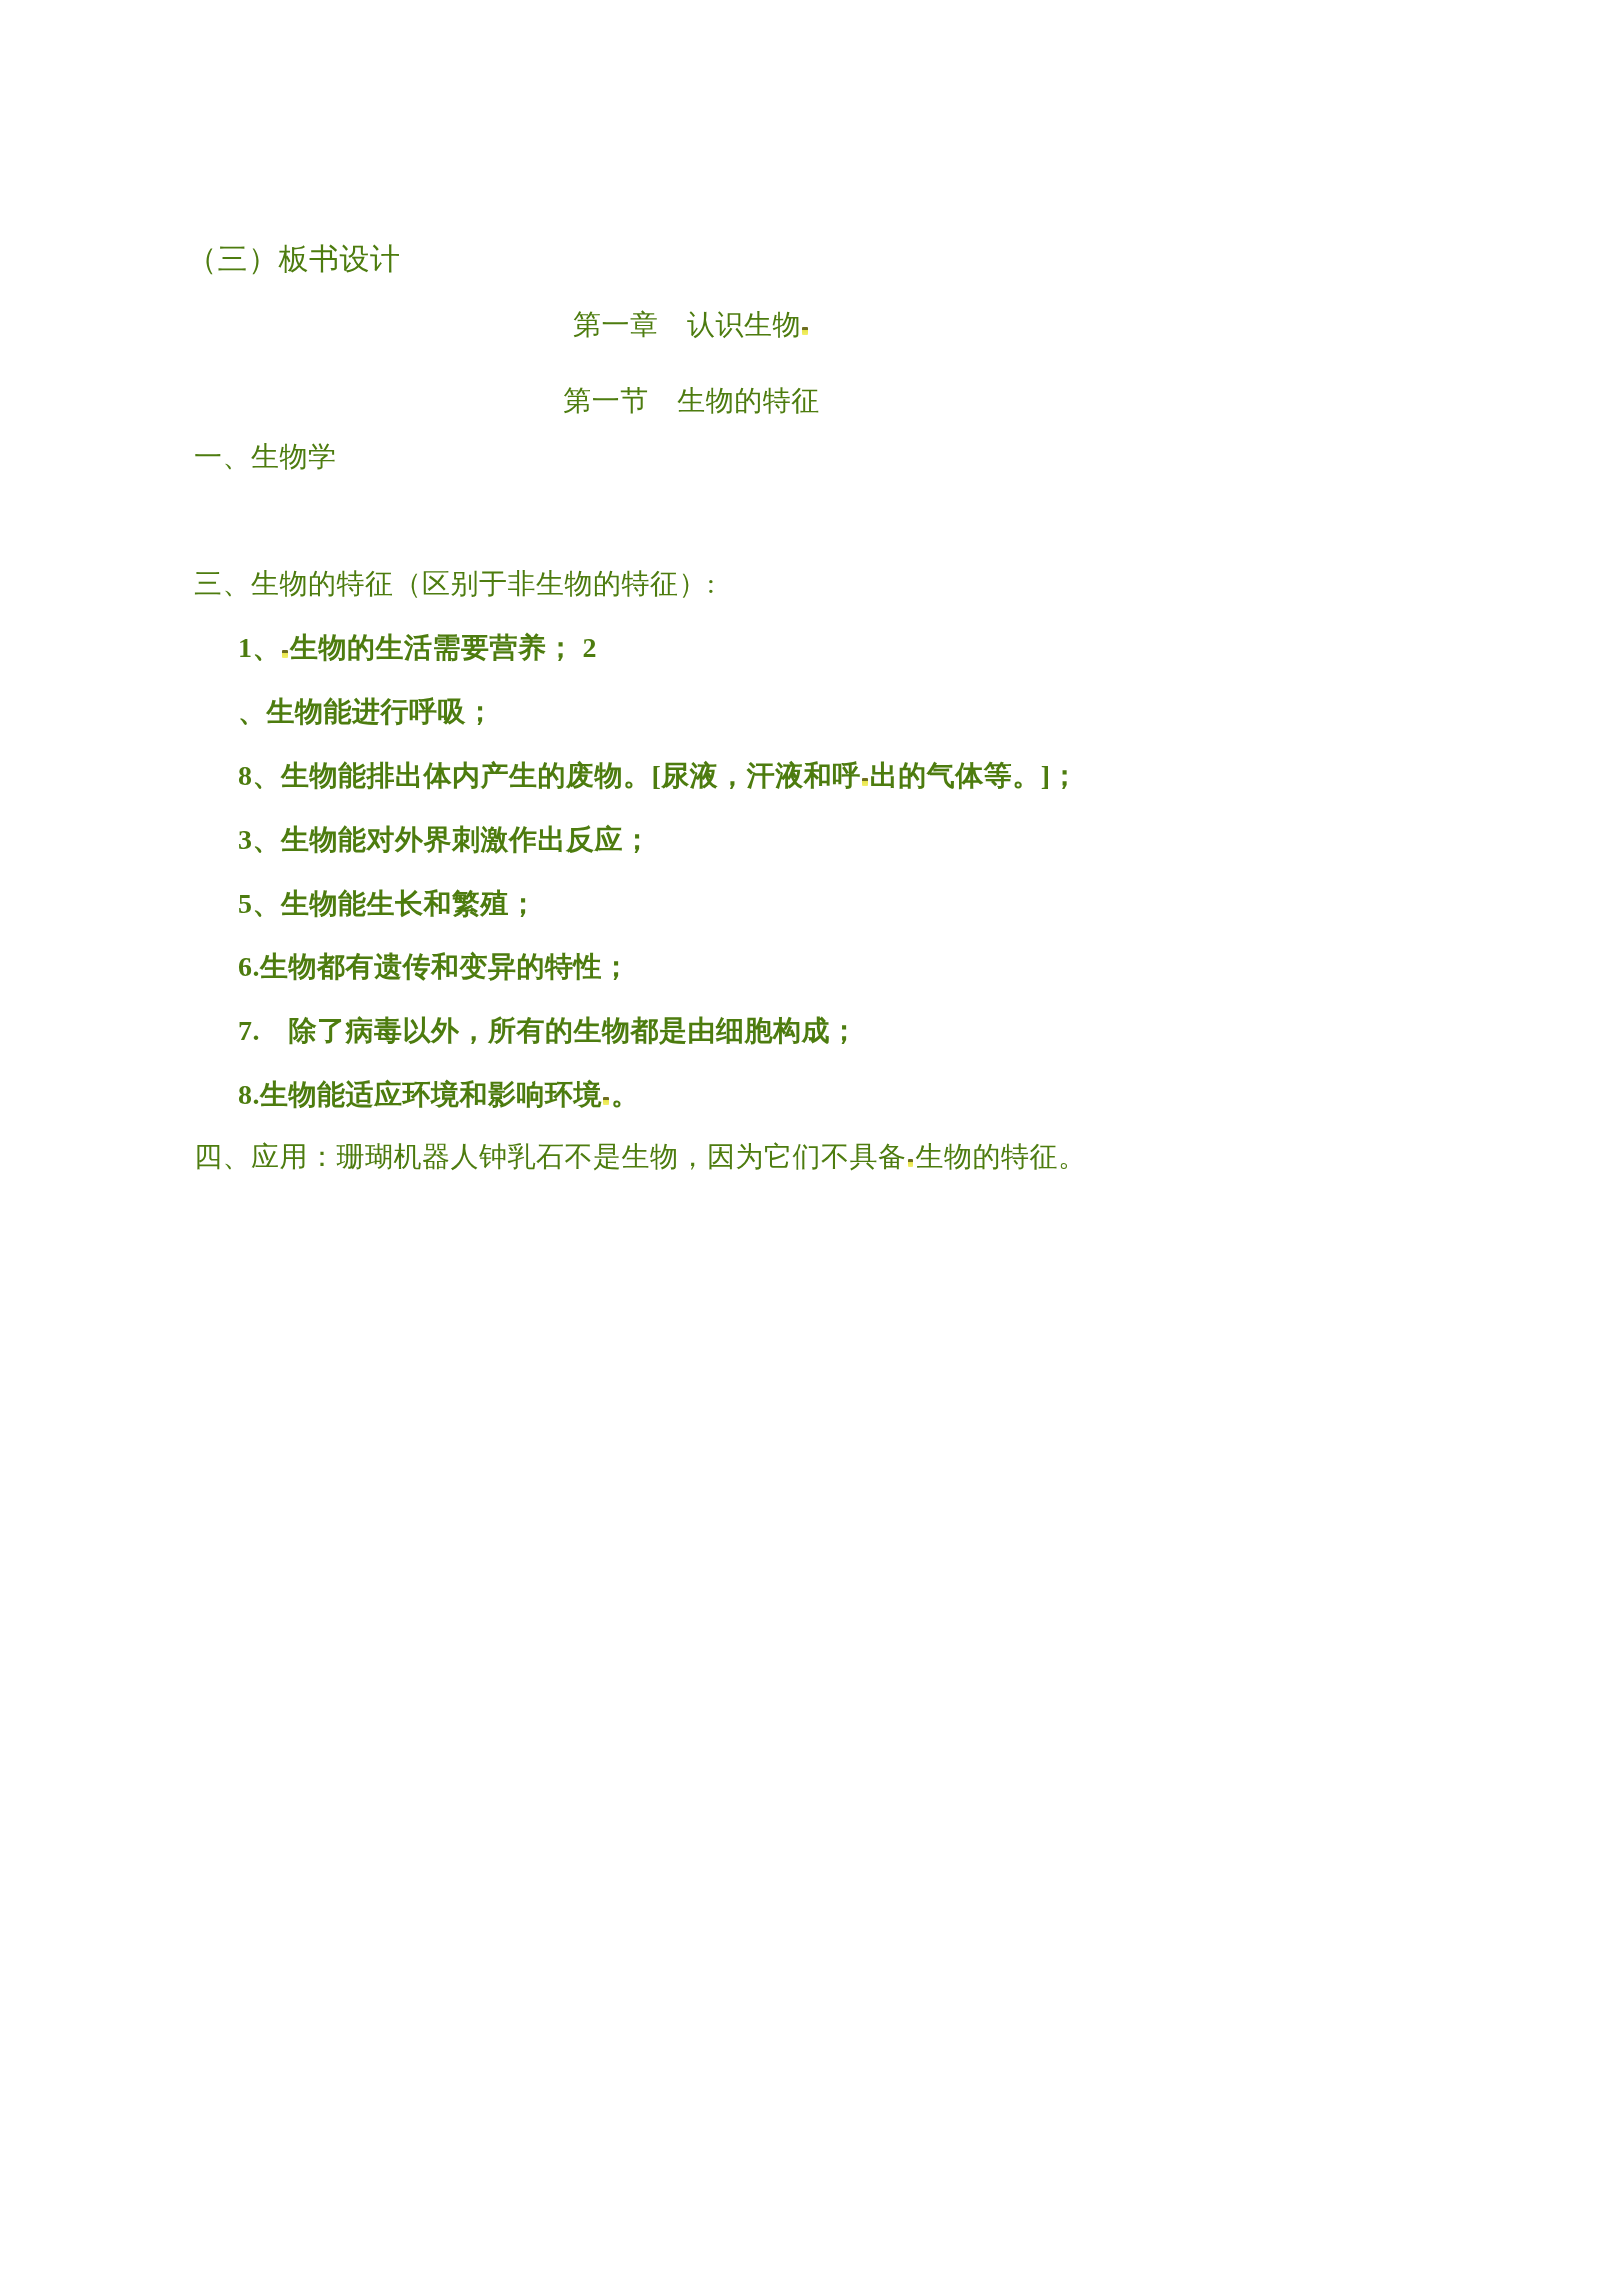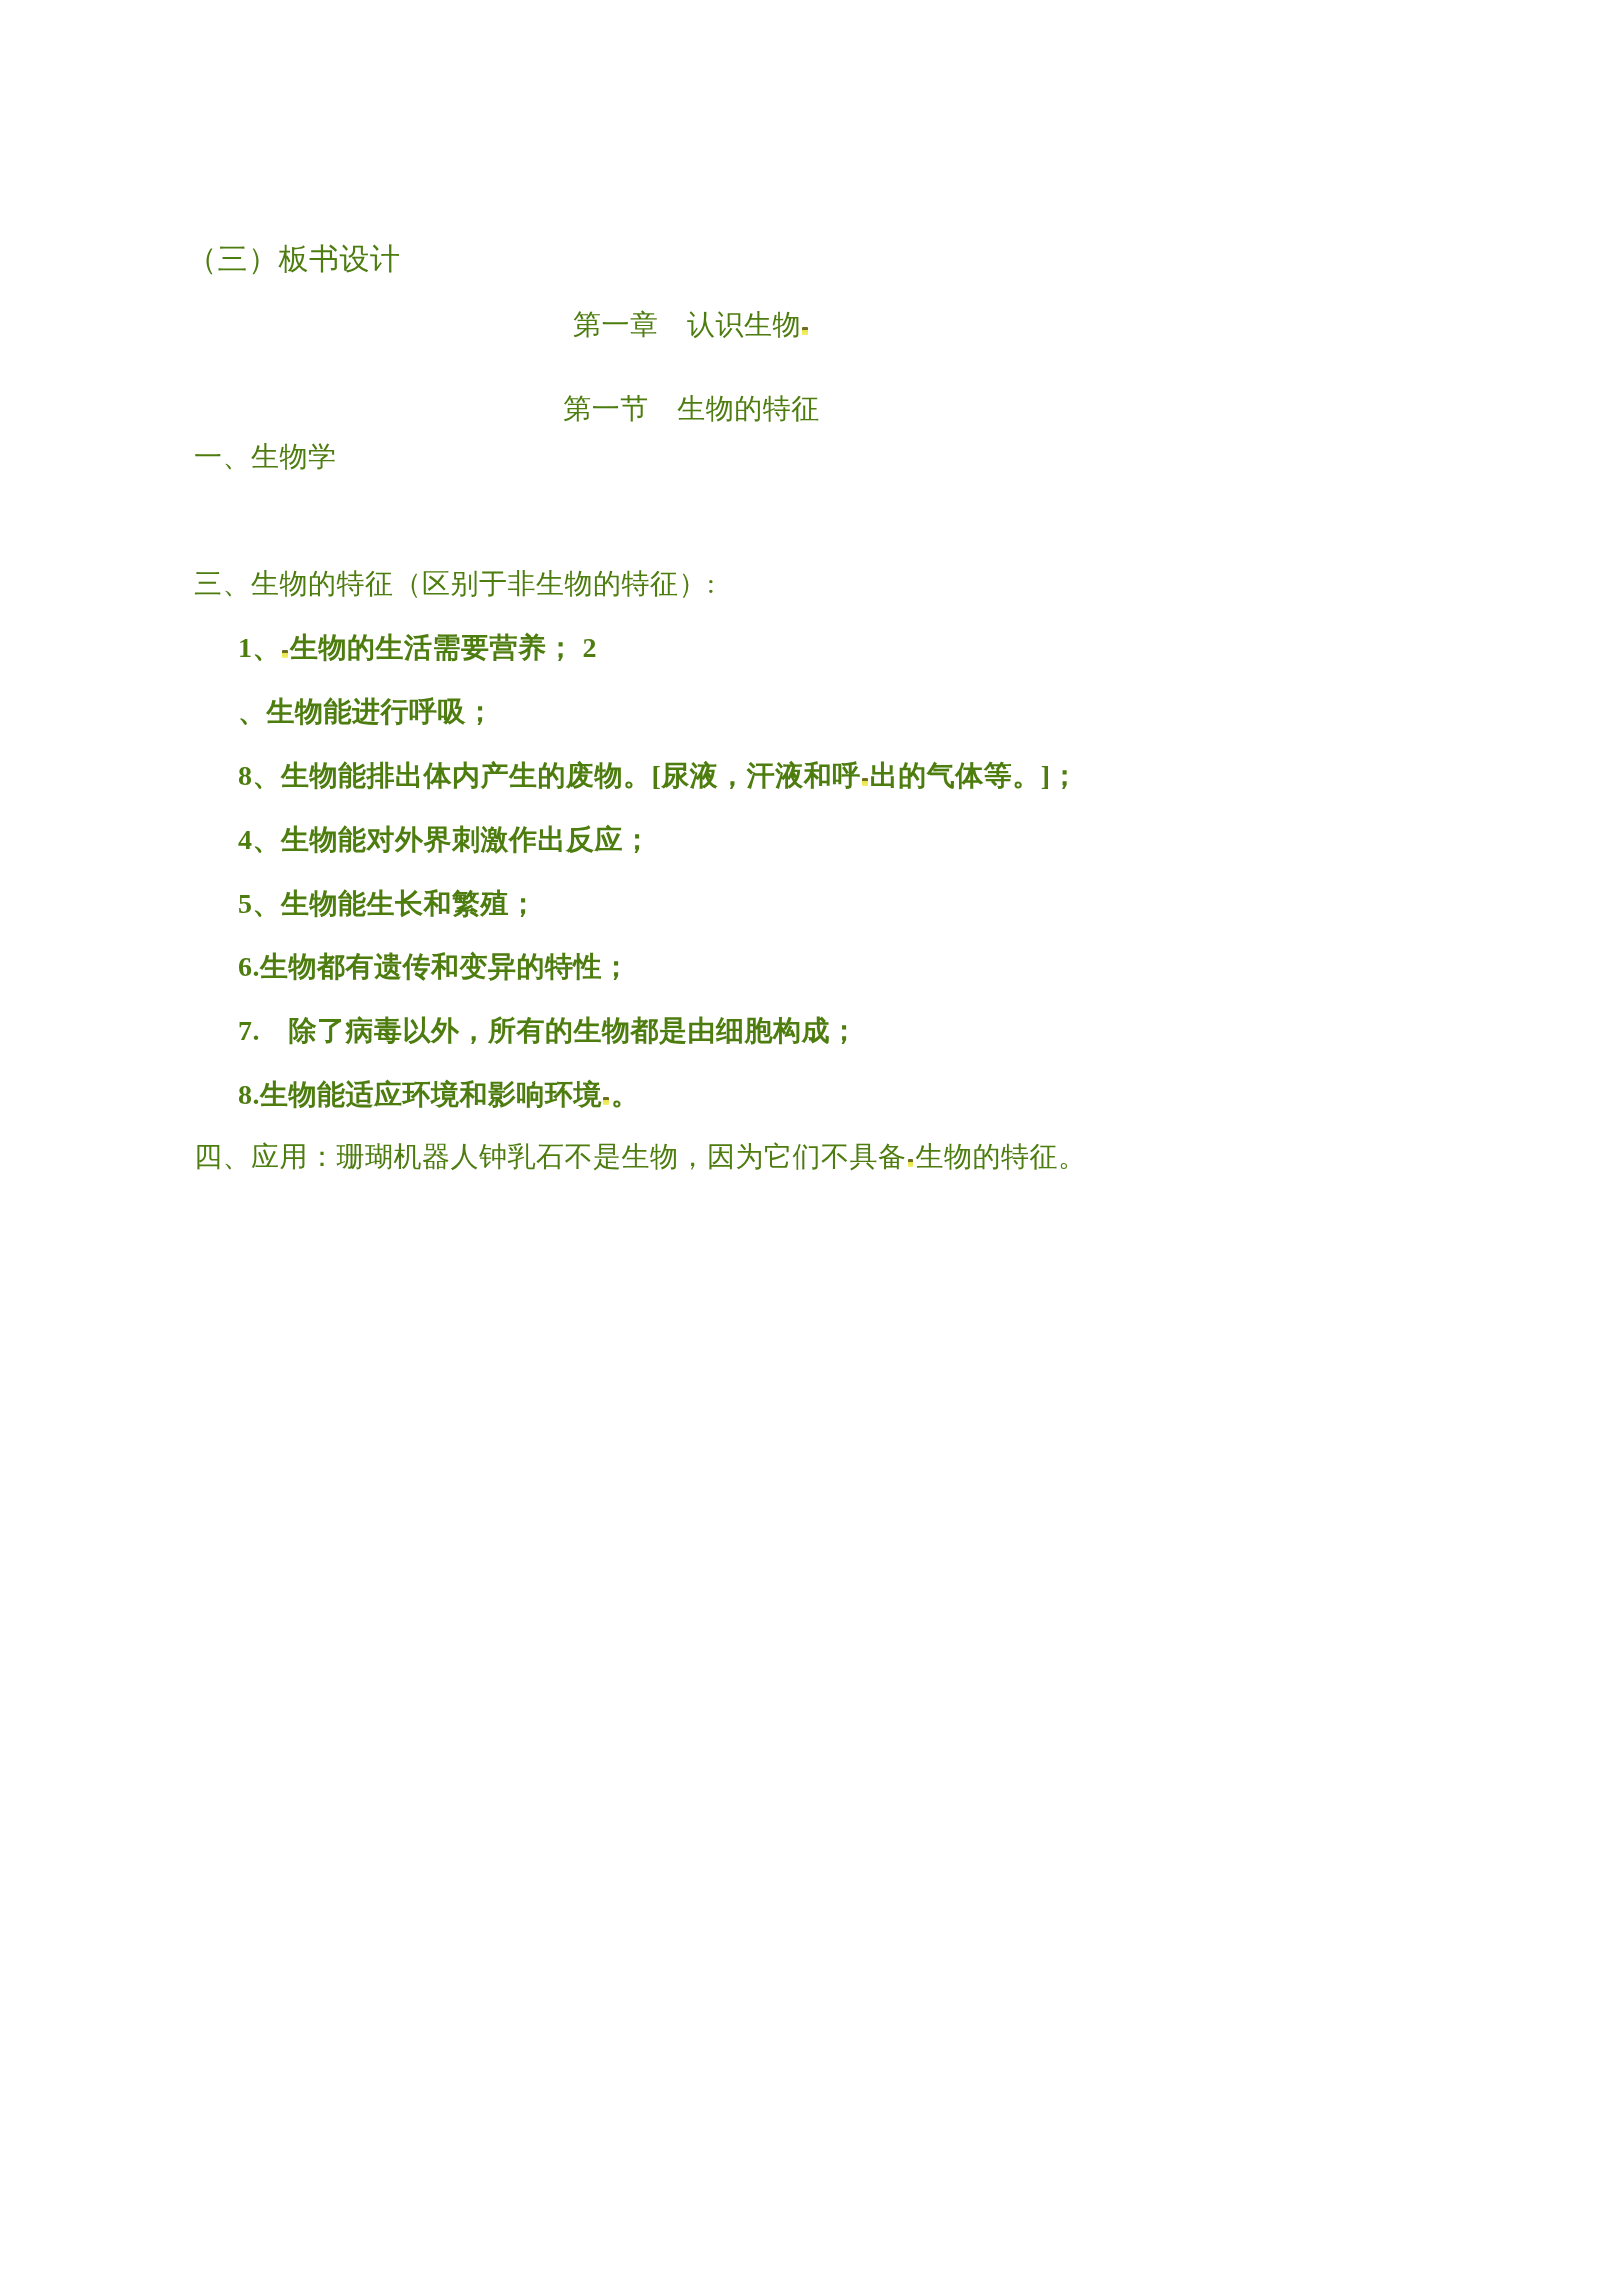--- a/index.html
+++ b/index.html
@@ -53,21 +53,21 @@
 <div class="page">
 
   <div class="line heading">
     <span>（三）板书设计</span>
   </div>
 
   <div class="line centered" style="top:272px">
     <span>第一章　认识生物</span><span class="artifact"></span>
   </div>
 
-  <div class="line centered" style="top:356px">
+  <div class="line centered" style="top:348px">
     <span>第一节　生物的特征</span>
   </div>
 
   <div class="line indent-0" style="top:404px">
     <span>一、生物学</span>
   </div>
 
 
   <div class="line indent-0" style="top:531px">
     <span>三、生物的特征（区别于非生物的特征）:</span>
@@ -79,21 +79,21 @@
 
   <div class="line indent-1" style="top:659px">
     <span>、生物能进行呼吸；</span>
   </div>
 
   <div class="line indent-1" style="top:723px">
     <span>8、生物能排出体内产生的废物。[尿液，汗液和呼</span><span class="artifact"></span><span>出的气体等。]；</span>
   </div>
 
   <div class="line indent-1" style="top:787px">
-    <span>4、生物能对外界刺激作出反应；</span>
+    <span>3、生物能对外界刺激作出反应；</span>
   </div>
 
   <div class="line indent-1" style="top:851px">
     <span>5、生物能生长和繁殖；</span>
   </div>
 
   <div class="line indent-1" style="top:914px">
     <span>6.生物都有遗传和变异的特性；</span>
   </div>
 

